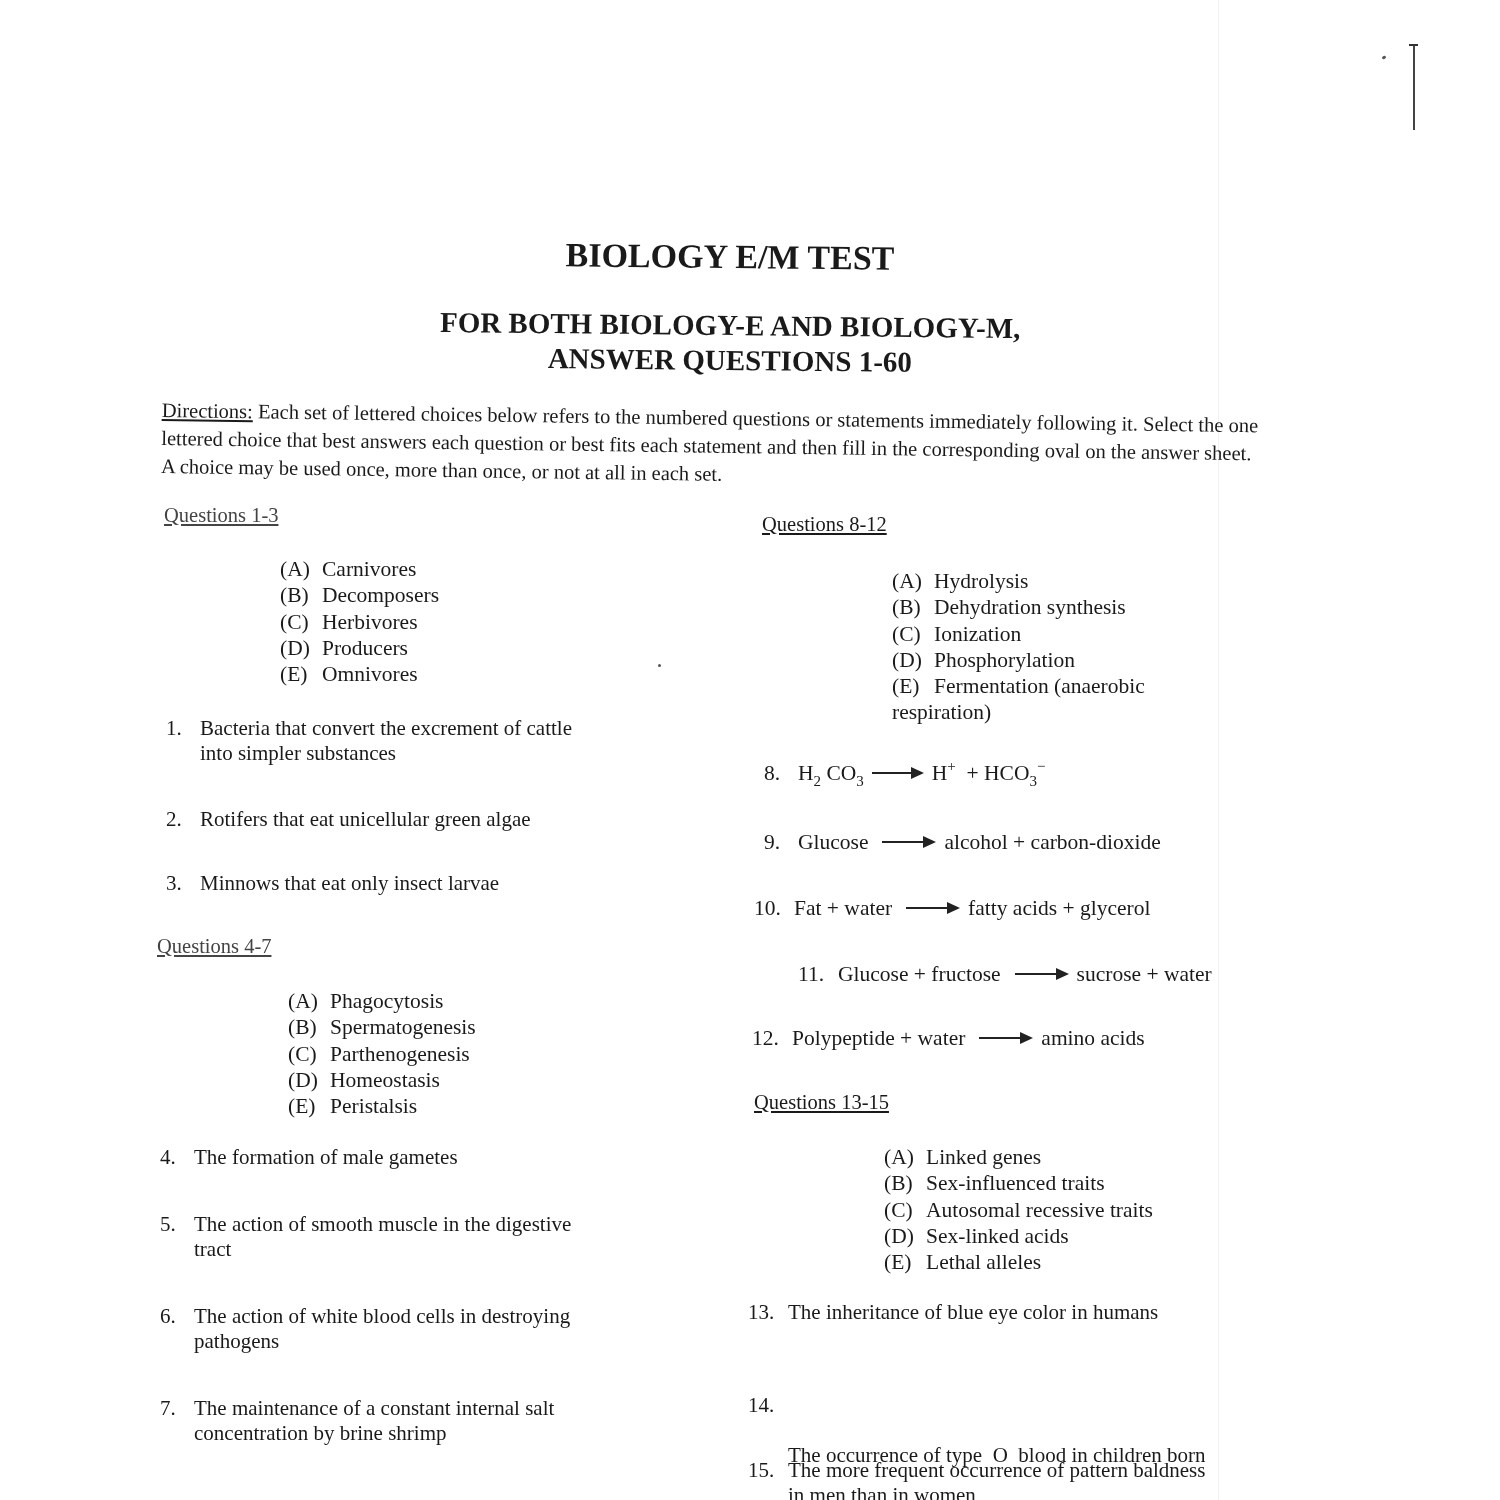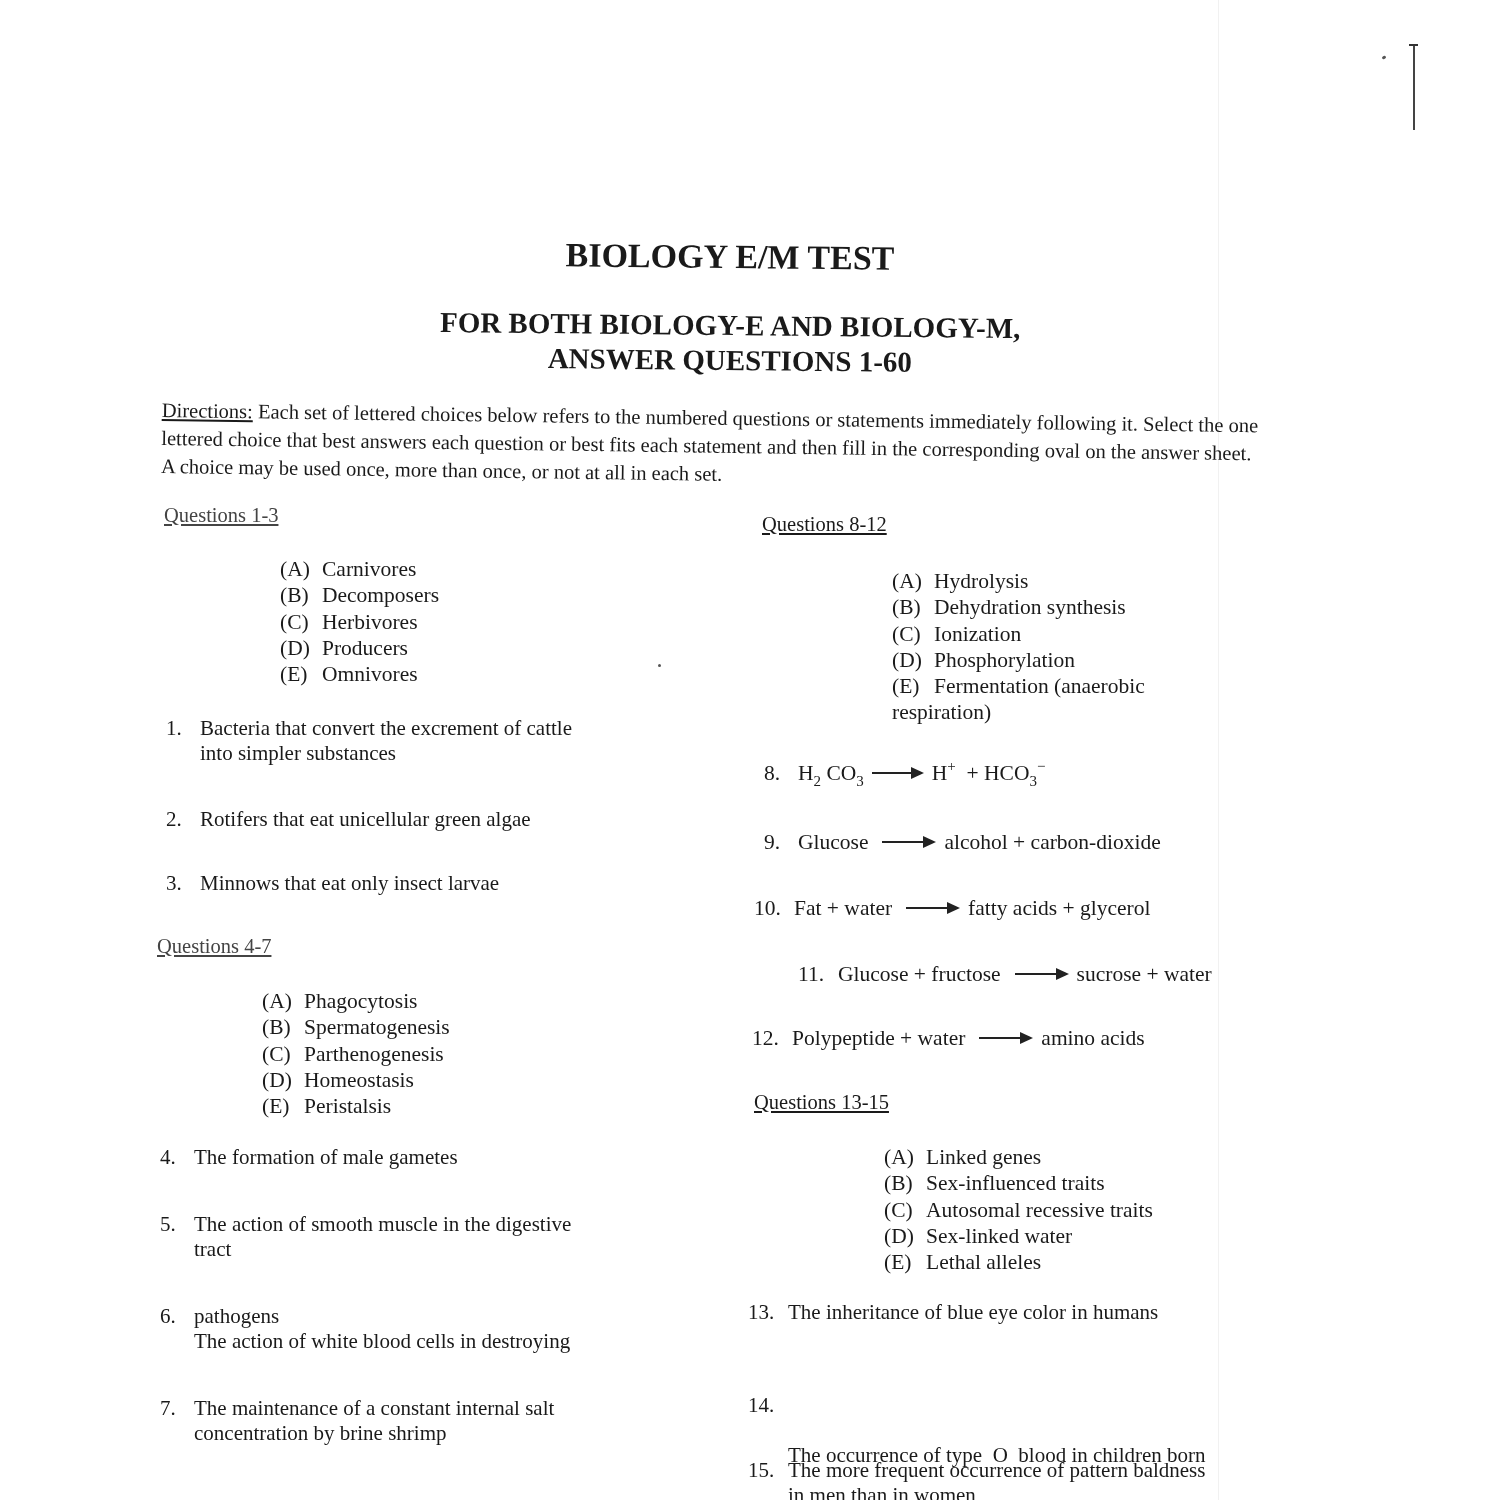--- a/index.html
+++ b/index.html
@@ -86,41 +86,41 @@
   <div class="q" style="left:166px;top:807px">
     <span class="num">2.</span>
     <span class="txt">Rotifers that eat unicellular green algae</span>
   </div>
   <div class="q" style="left:166px;top:871px">
     <span class="num">3.</span>
     <span class="txt">Minnows that eat only insect larvae</span>
   </div>
 
   <div class="set-heading heading-faded" style="left:157px;top:935px">Questions 4-7</div>
-  <div class="choices" style="left:262px;top:988px">
+  <div class="choices" style="left:288px;top:988px">
     <div class="choice"><span class="letter">(A)</span><span>Phagocytosis</span></div>
     <div class="choice"><span class="letter">(B)</span><span>Spermatogenesis</span></div>
     <div class="choice"><span class="letter">(C)</span><span>Parthenogenesis</span></div>
     <div class="choice"><span class="letter">(D)</span><span>Homeostasis</span></div>
     <div class="choice"><span class="letter">(E)</span><span>Peristalsis</span></div>
   </div>
 
   <div class="q" style="left:160px;top:1145px">
     <span class="num">4.</span>
     <span class="txt">The formation of male gametes</span>
   </div>
   <div class="q" style="left:160px;top:1212px">
     <span class="num">5.</span>
     <span class="txt">The action of smooth muscle in the digestive</span>
     <span class="txt">tract</span>
   </div>
   <div class="q" style="left:160px;top:1304px">
     <span class="num">6.</span>
+    <span class="txt">The action of white blood cells in destroying</span>
     <span class="txt">pathogens</span>
-    <span class="txt">The action of white blood cells in destroying</span>
   </div>
   <div class="q" style="left:160px;top:1396px">
     <span class="num">7.</span>
     <span class="txt">The maintenance of a constant internal salt</span>
     <span class="txt">concentration by brine shrimp</span>
   </div>
 
   <div class="set-heading" style="left:762px;top:513px">Questions 8-12</div>
   <div class="choices" style="left:892px;top:568px">
     <div class="choice"><span class="letter">(A)</span><span>Hydrolysis</span></div>
@@ -160,21 +160,21 @@
     <span>Polypeptide + water</span>
     <span class="arrow" style="width:52px;margin-left:14px"></span>
     <span>amino acids</span>
   </div>
 
   <div class="set-heading" style="left:754px;top:1091px">Questions 13-15</div>
   <div class="choices" style="left:884px;top:1144px">
     <div class="choice"><span class="letter">(A)</span><span>Linked genes</span></div>
     <div class="choice"><span class="letter">(B)</span><span>Sex-influenced traits</span></div>
     <div class="choice"><span class="letter">(C)</span><span>Autosomal recessive traits</span></div>
-    <div class="choice"><span class="letter">(D)</span><span>Sex-linked water</span></div>
+    <div class="choice"><span class="letter">(D)</span><span>Sex-linked acids</span></div>
     <div class="choice"><span class="letter">(E)</span><span>Lethal alleles</span></div>
   </div>
 
   <div class="q wide" style="left:748px;top:1300px">
     <span class="num">13.</span>
     <span class="txt">The inheritance of blue eye color in humans</span>
   </div>
   <div class="q wide" style="left:748px;top:1368px;white-space:pre">
     <span class="num">14.</span>
     <span class="txt">The occurrence of type  O  blood in children born</span>

